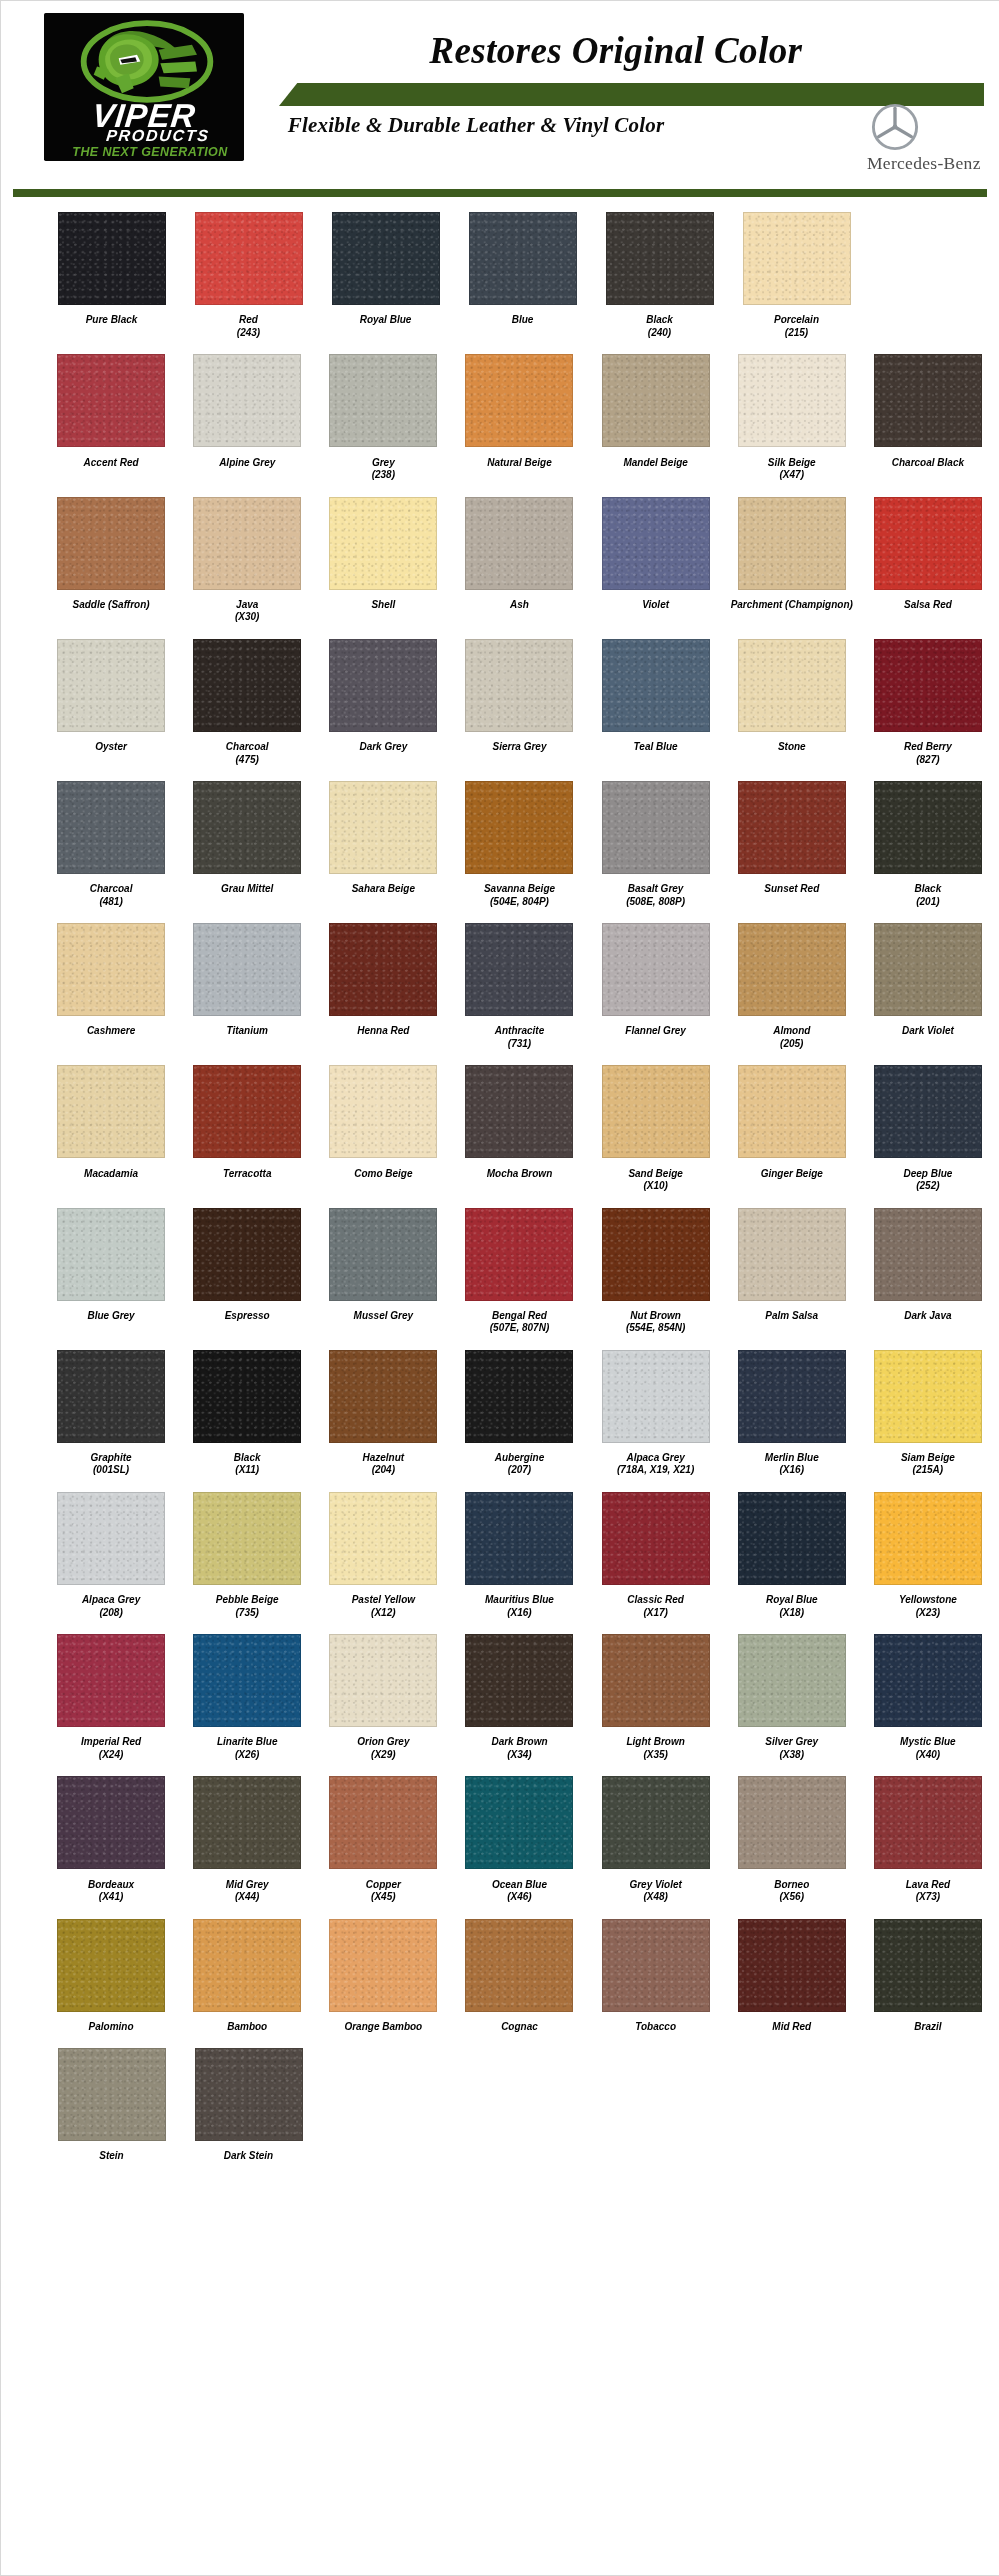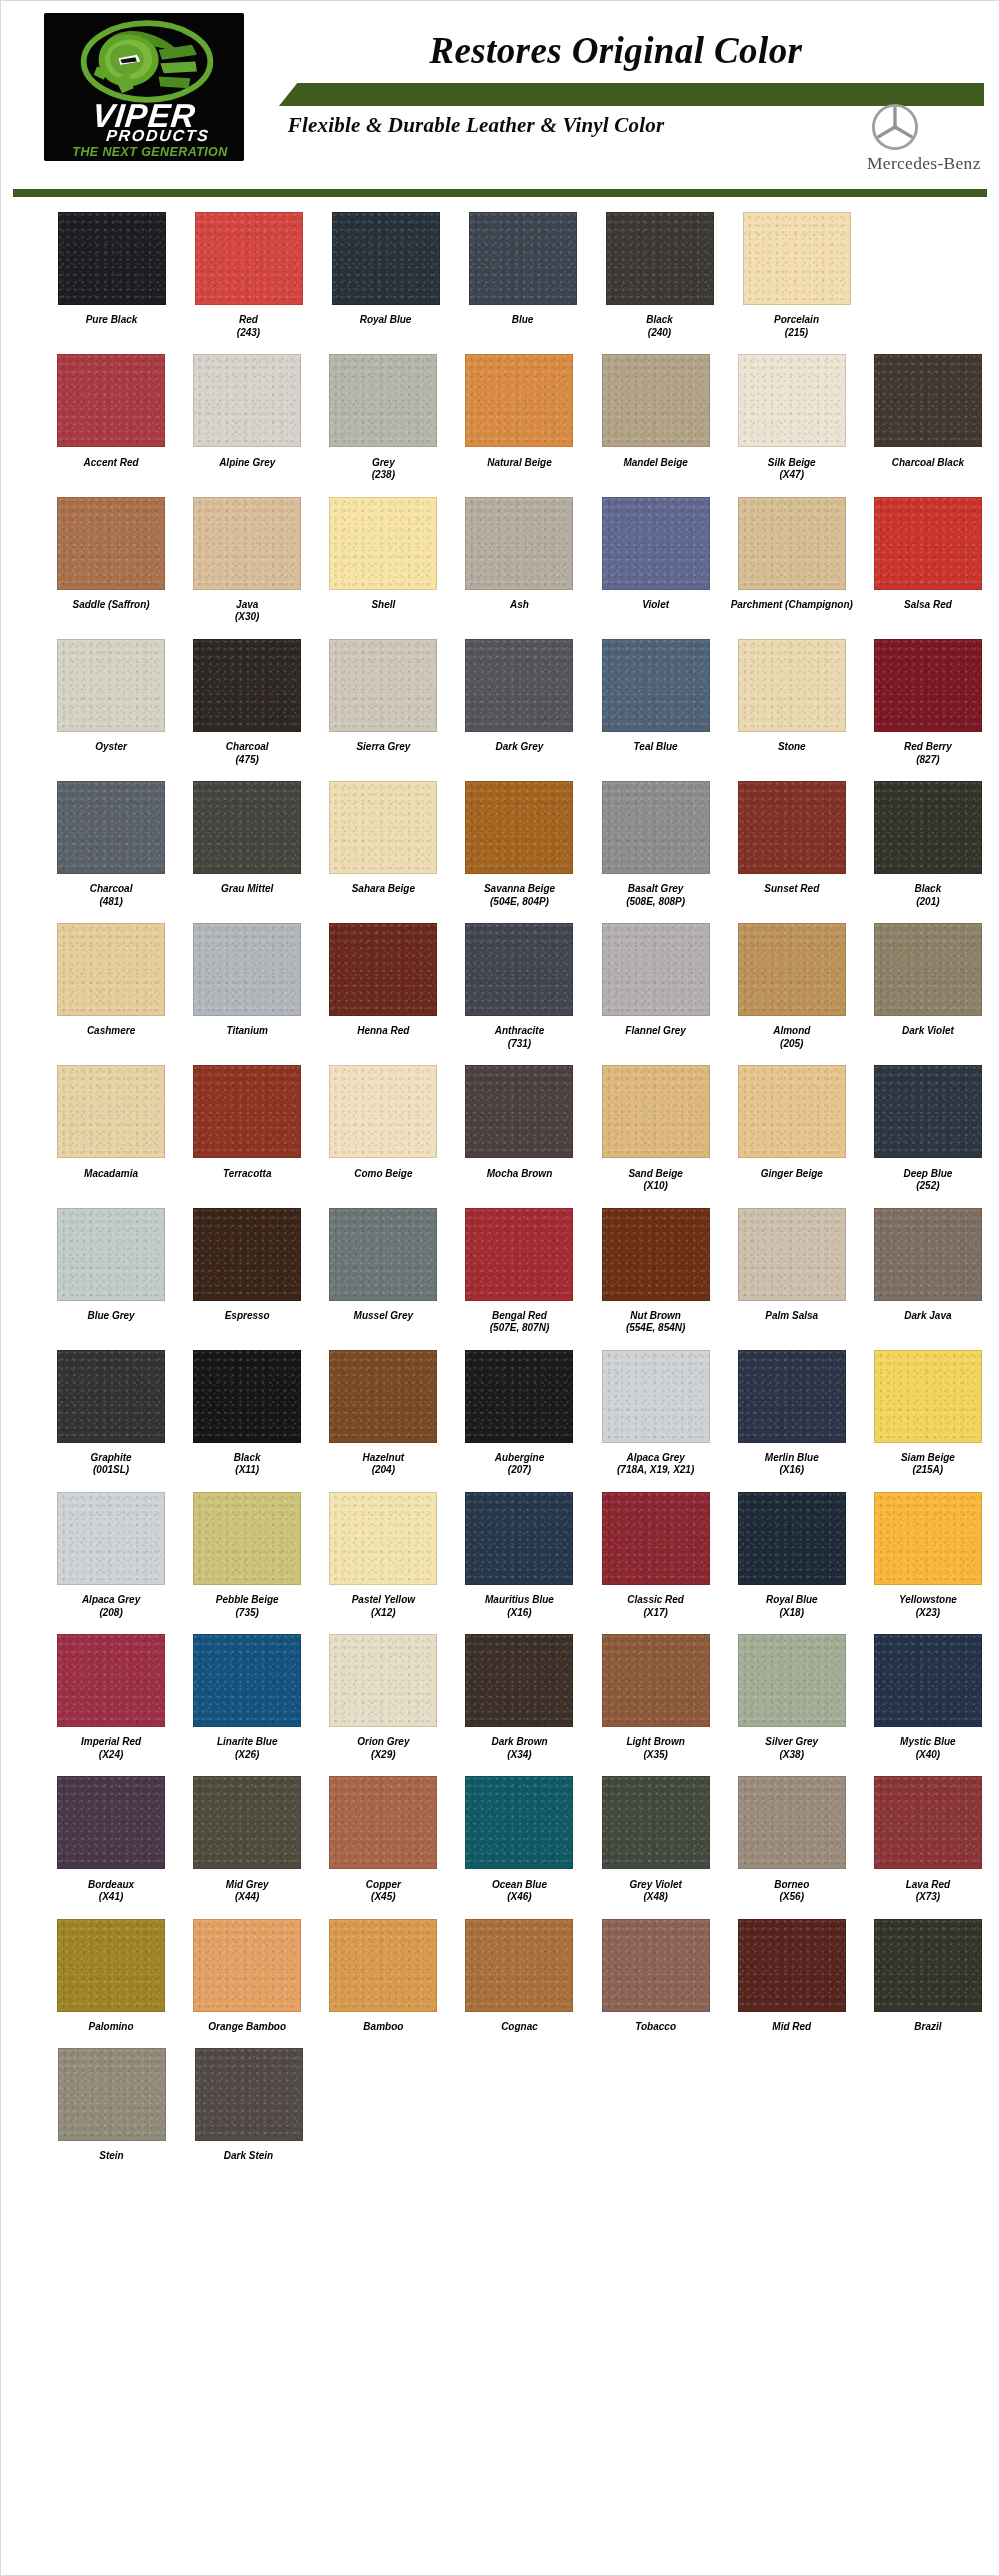--- a/index.html
+++ b/index.html
@@ -365,28 +365,28 @@
       <div class="swatch-row">
         <div class="swatch-cell">
           <div class="swatch-chip" style="background: rgb(212, 210, 196);"></div>
           <div class="swatch-label">Oyster</div>
         </div>
         <div class="swatch-cell">
           <div class="swatch-chip" style="background: rgb(46, 39, 35);"></div>
           <div class="swatch-label">Charcoal<span class="swatch-code">(475)</span></div>
         </div>
         <div class="swatch-cell">
+          <div class="swatch-chip" style="background: rgb(87, 83, 92);"></div>
+          <div class="swatch-label">Dark Grey</div>
+        </div>
+        <div class="swatch-cell">
           <div class="swatch-chip" style="background: rgb(205, 199, 184);"></div>
           <div class="swatch-label">Sierra Grey</div>
         </div>
         <div class="swatch-cell">
-          <div class="swatch-chip" style="background: rgb(87, 83, 92);"></div>
-          <div class="swatch-label">Dark Grey</div>
-        </div>
-        <div class="swatch-cell">
           <div class="swatch-chip" style="background: rgb(79, 99, 119);"></div>
           <div class="swatch-label">Teal Blue</div>
         </div>
         <div class="swatch-cell">
           <div class="swatch-chip" style="background: rgb(234, 217, 176);"></div>
           <div class="swatch-label">Stone</div>
         </div>
         <div class="swatch-cell">
           <div class="swatch-chip" style="background: rgb(123, 24, 35);"></div>
           <div class="swatch-label">Red Berry<span class="swatch-code">(827)</span></div>
@@ -640,28 +640,28 @@
           <div class="swatch-label">Lava Red<span class="swatch-code">(X73)</span></div>
         </div>
       </div>
       <div class="row-spacer"></div>
       <div class="swatch-row">
         <div class="swatch-cell">
           <div class="swatch-chip" style="background: rgb(158, 132, 36);"></div>
           <div class="swatch-label">Palomino</div>
         </div>
         <div class="swatch-cell">
+          <div class="swatch-chip" style="background: rgb(217, 154, 78);"></div>
+          <div class="swatch-label">Bamboo</div>
+        </div>
+        <div class="swatch-cell">
           <div class="swatch-chip" style="background: rgb(229, 161, 100);"></div>
           <div class="swatch-label">Orange Bamboo</div>
         </div>
         <div class="swatch-cell">
-          <div class="swatch-chip" style="background: rgb(217, 154, 78);"></div>
-          <div class="swatch-label">Bamboo</div>
-        </div>
-        <div class="swatch-cell">
           <div class="swatch-chip" style="background: rgb(169, 112, 60);"></div>
           <div class="swatch-label">Cognac</div>
         </div>
         <div class="swatch-cell">
           <div class="swatch-chip" style="background: rgb(140, 100, 86);"></div>
           <div class="swatch-label">Tobacco</div>
         </div>
         <div class="swatch-cell">
           <div class="swatch-chip" style="background: rgb(88, 36, 31);"></div>
           <div class="swatch-label">Mid Red</div>

